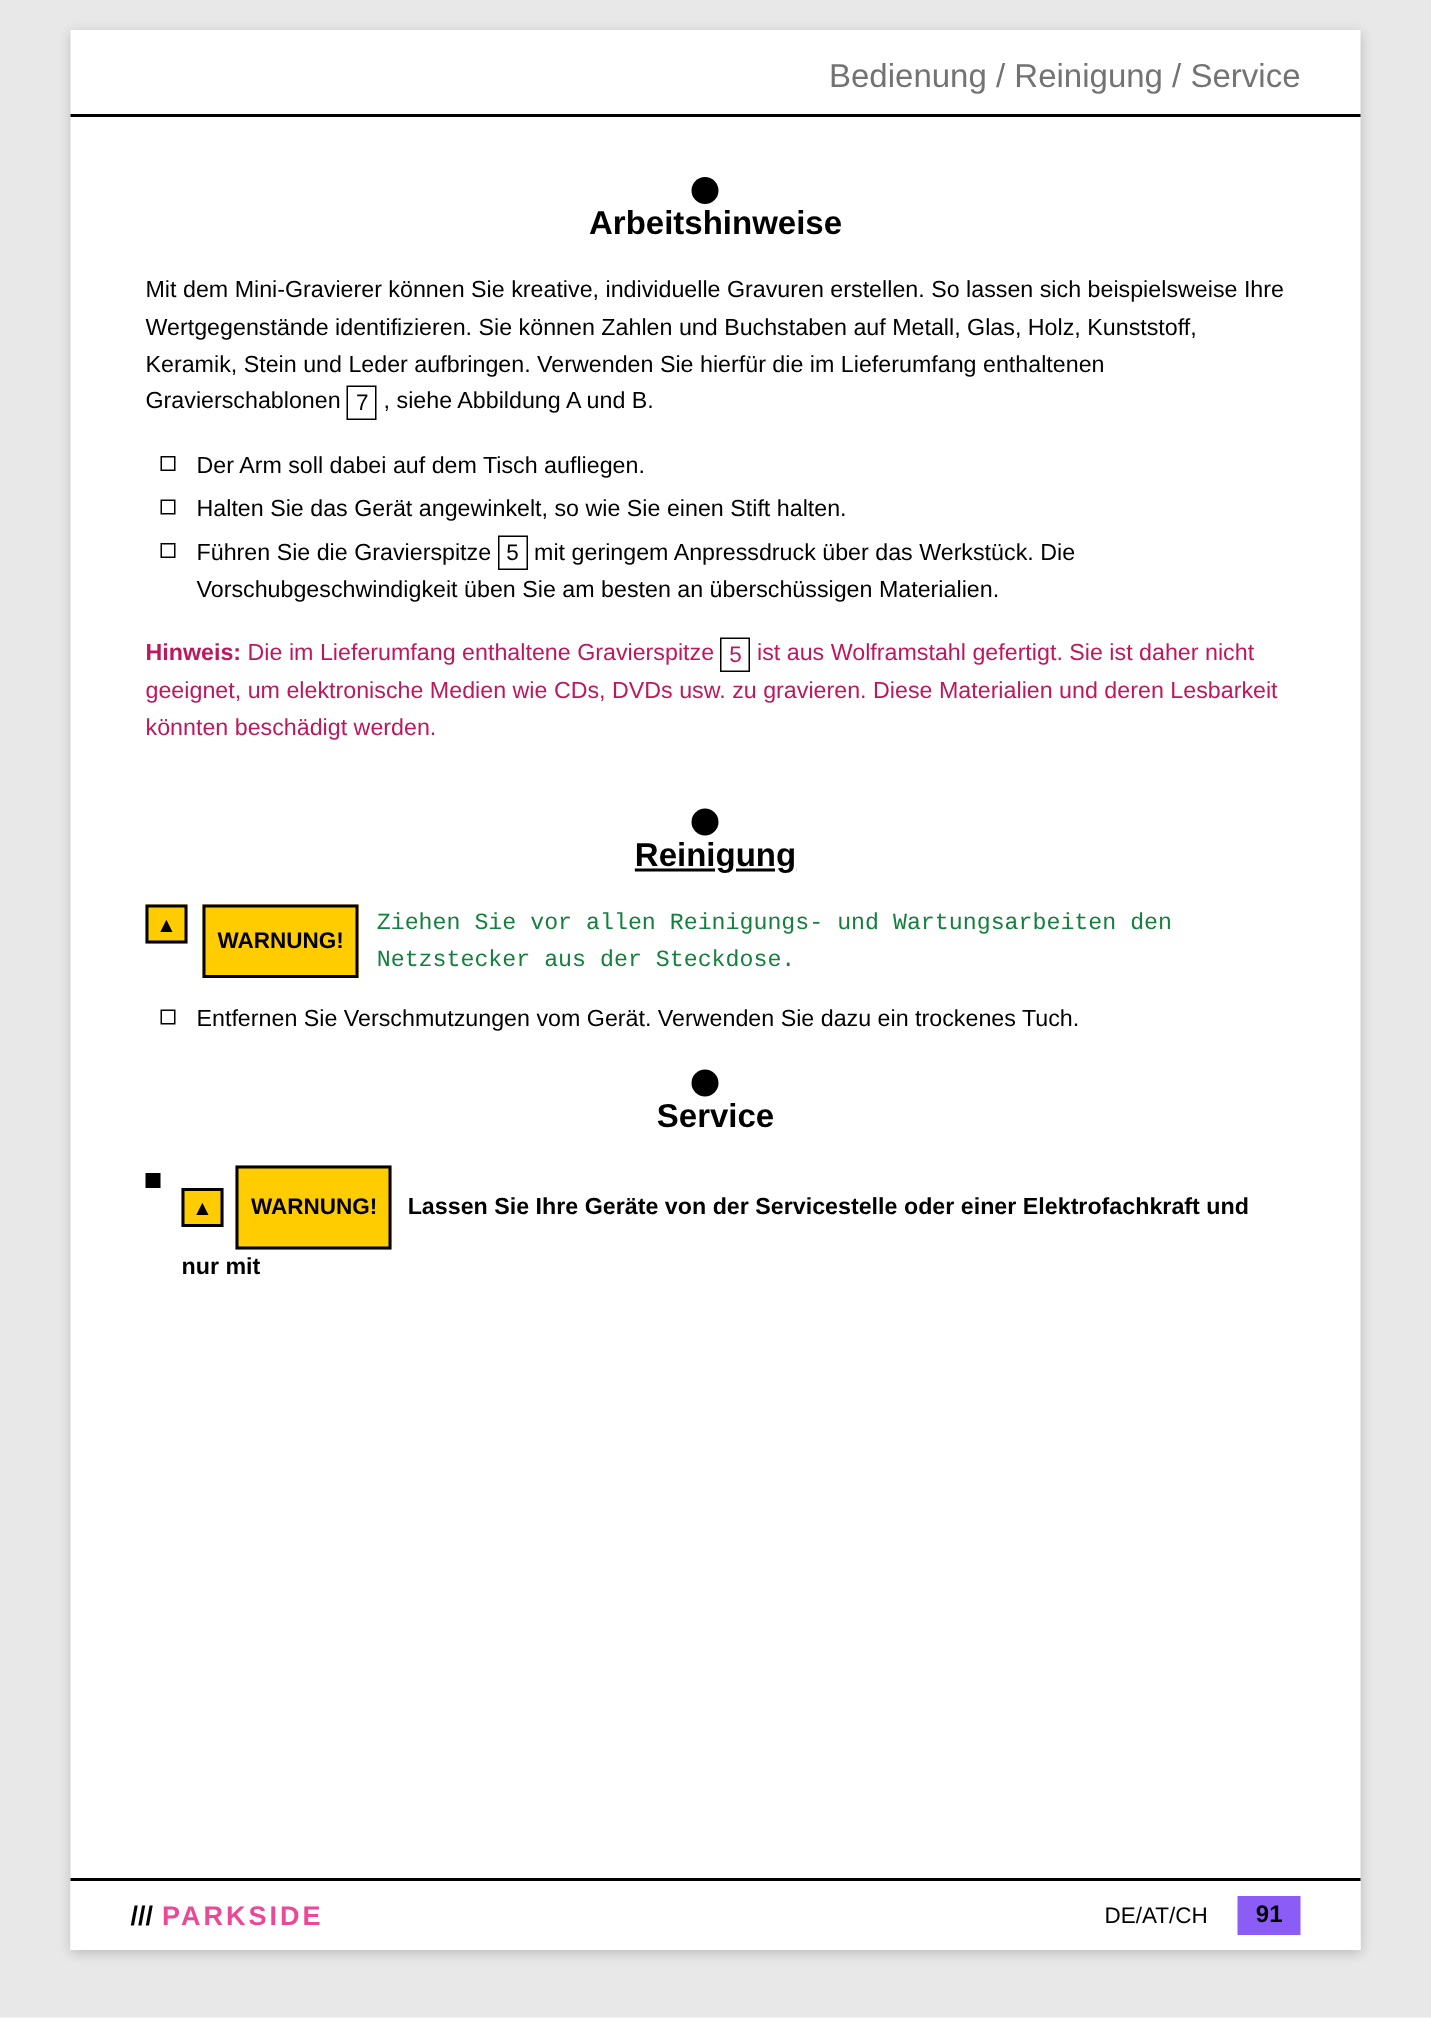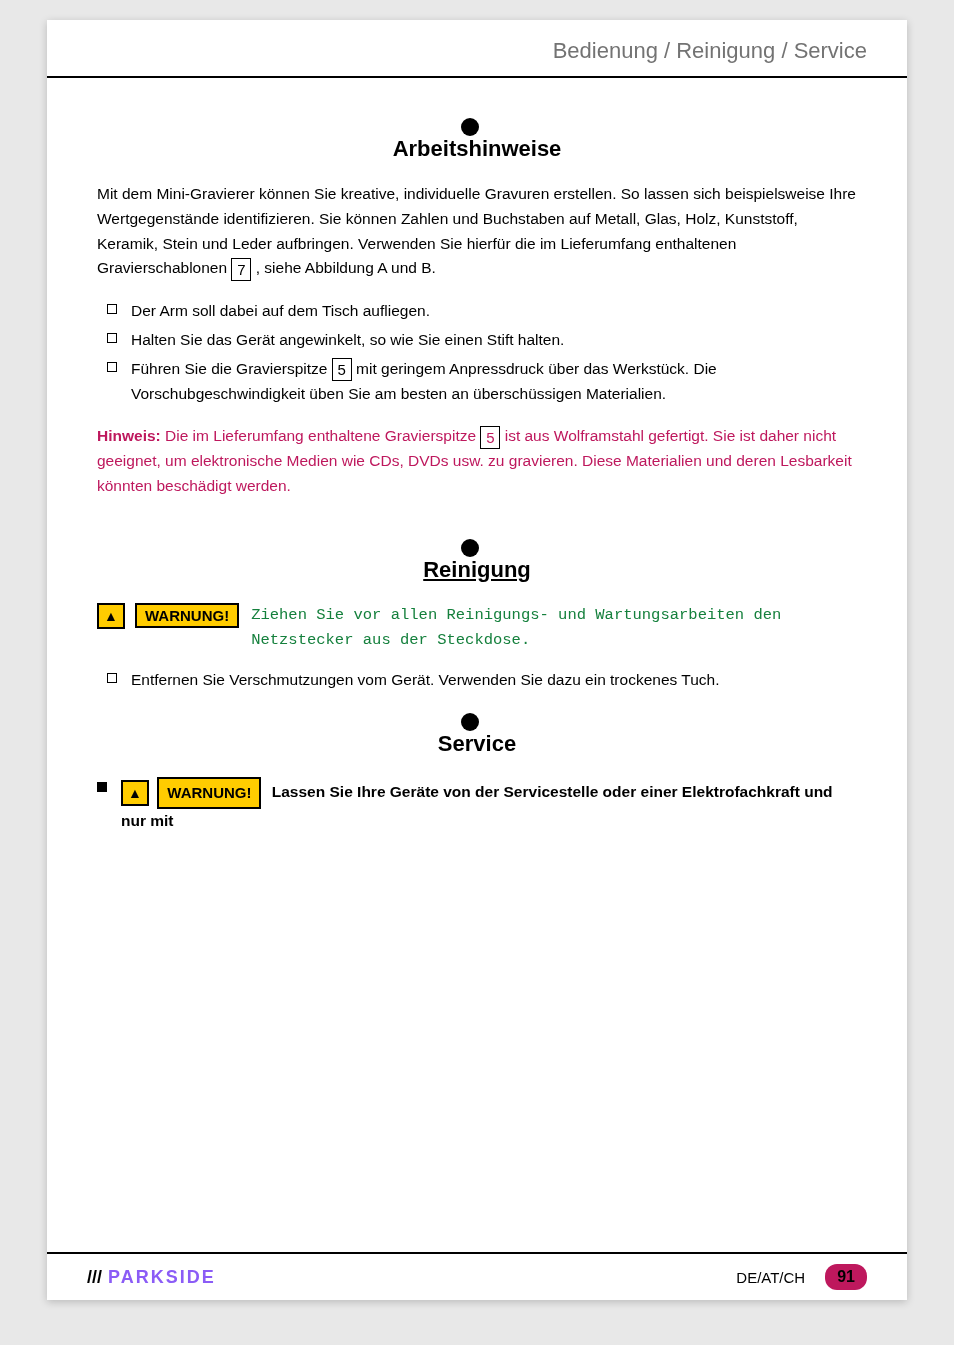--- a/index.html
+++ b/index.html
@@ -130,21 +130,21 @@
       margin-right: 6px;
       flex-shrink: 0;
       color: #000;
     }
     .warnung-label {
       display: inline-block;
       background: #ffcc00;
       border: 2px solid #000;
       font-weight: bold;
       font-size: 15px;
-      padding: 2px 8px;
+      padding: 14px 8px;
       margin-right: 8px;
       flex-shrink: 0;
       color: #000;
     }
     .warnung-text {
       font-size: 15.5px;
       line-height: 1.6;
       color: #15803d;
       flex: 1;
       font-family: Liberation Mono, monospace;
@@ -180,36 +180,35 @@
       gap: 6px;
     }
     .logo-slashes {
       font-weight: bold;
       font-size: 18px;
       color: #000;
     }
     .logo-text {
       font-weight: bold;
       font-size: 18px;
-      color: #8b5cf6;
+      color: #ec4899;
       letter-spacing: 2px;
     }
     .footer-right {
       font-size: 15px;
       color: #000;
       display: flex;
       align-items: center;
       gap: 20px;
     }
     .footer-page {
-      background: #be185d;
+      background: #8b5cf6;
       padding: 4px 12px;
       font-weight: bold;
       font-size: 16px;
-      border-radius: 12px;
     }
     .warnung-inline-wrap {
       display: flex;
       align-items: flex-start;
       flex-wrap: wrap;
       gap: 4px;
     }
   </style>
 </head>
 <body>

